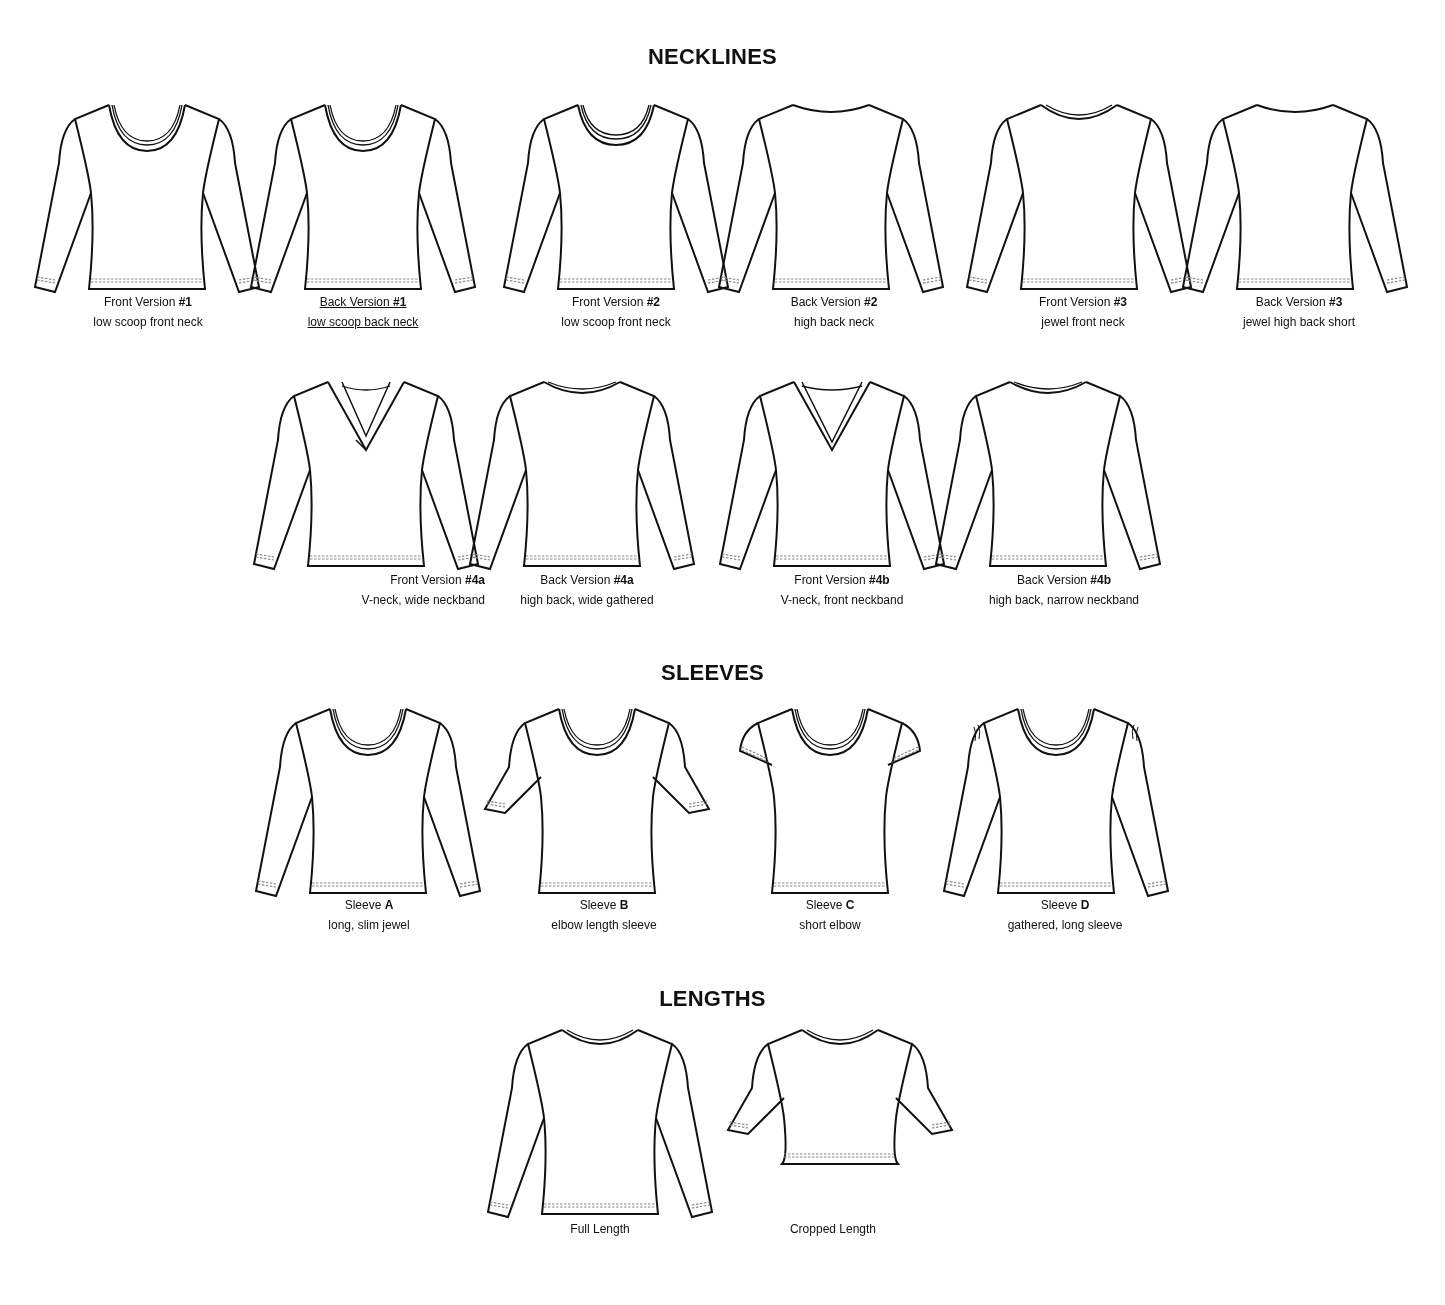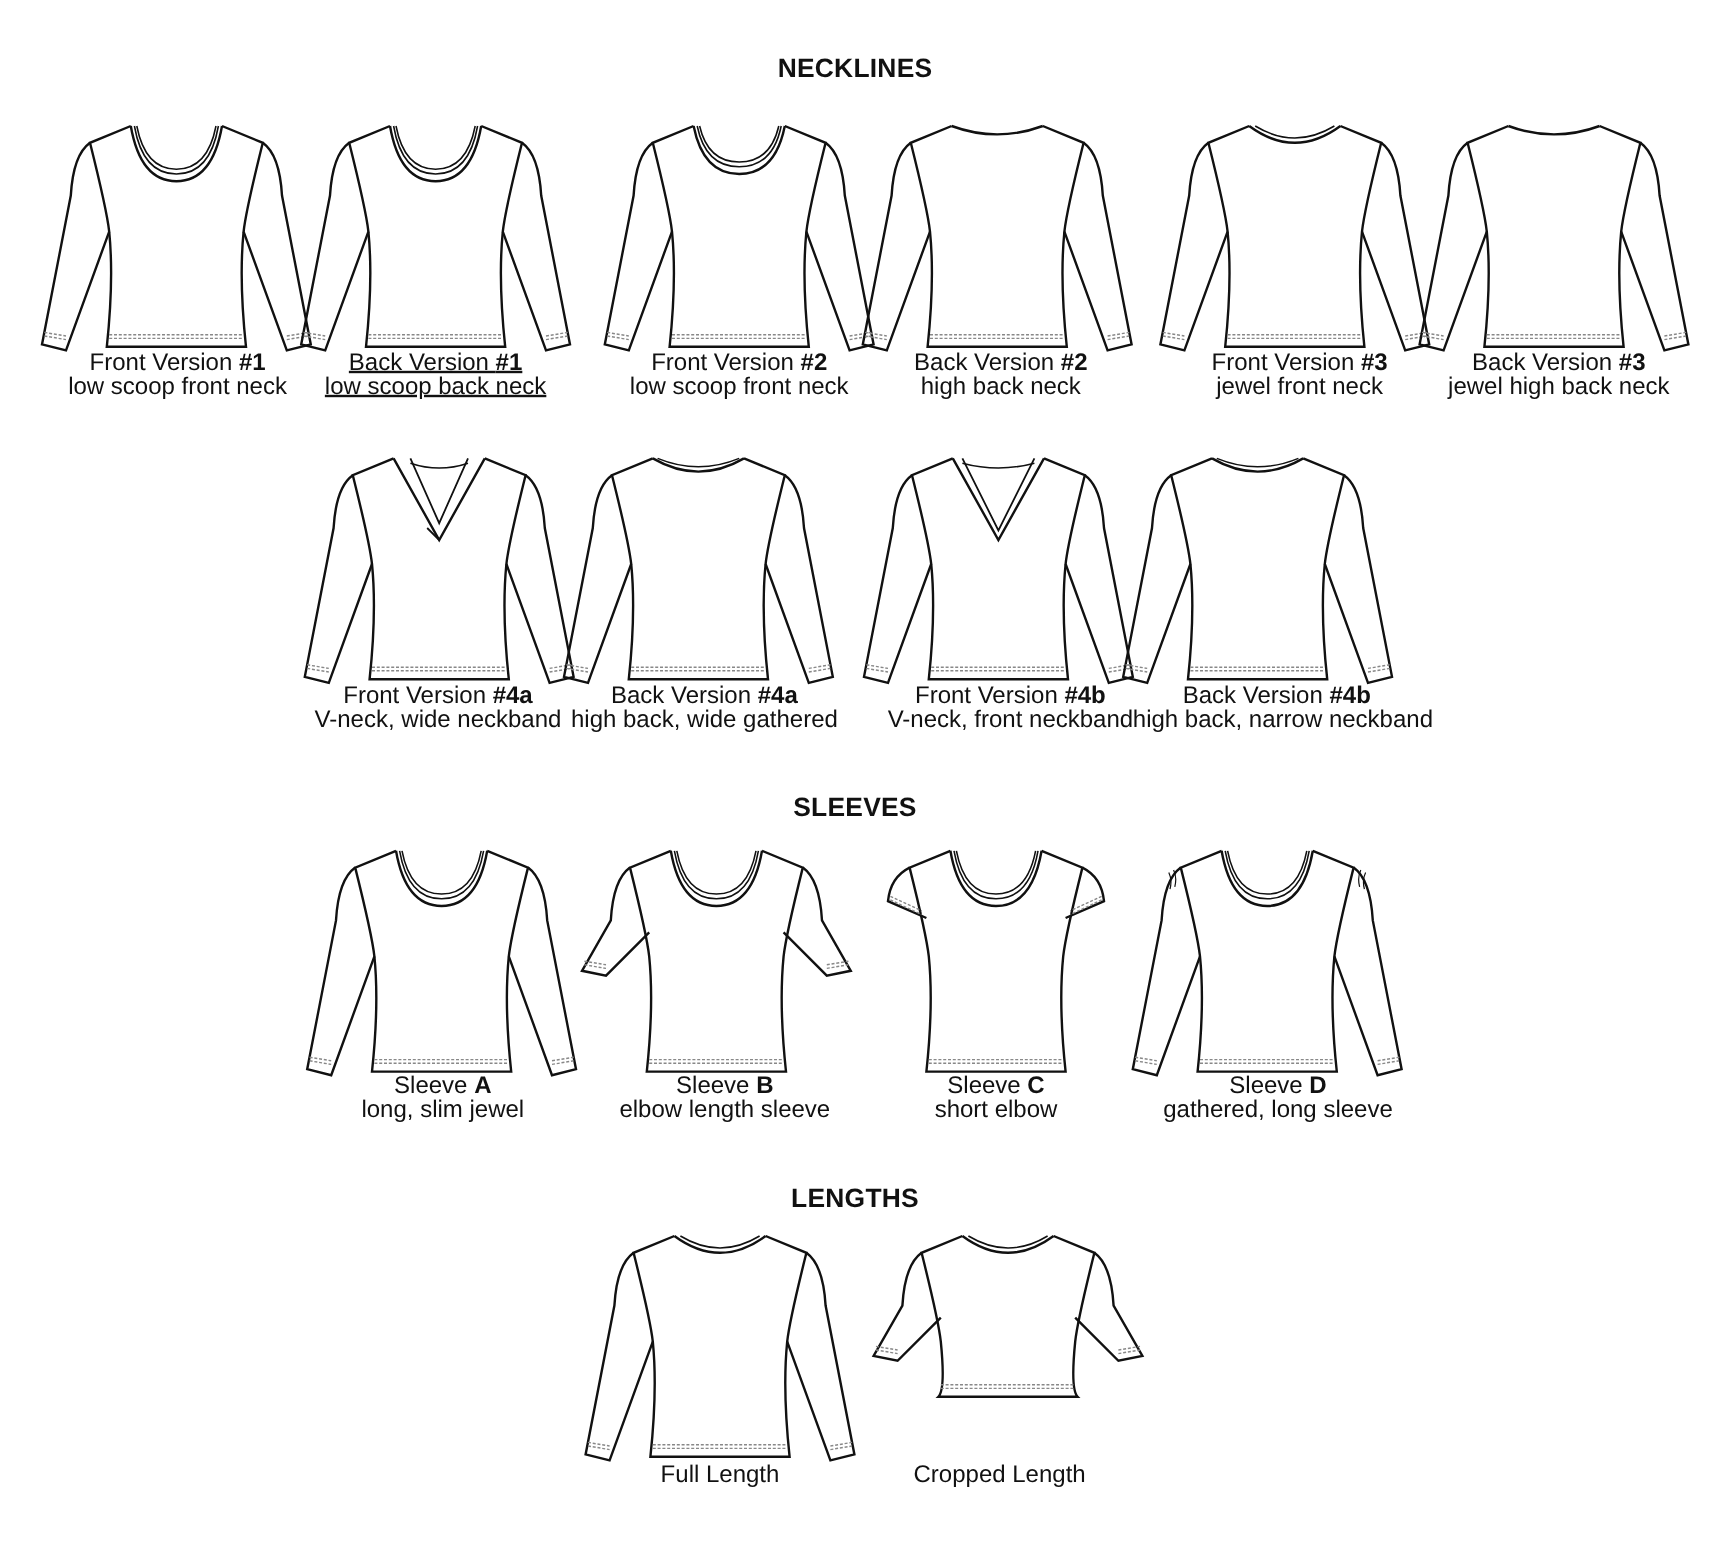--- a/index.html
+++ b/index.html
@@ -2,21 +2,21 @@
 <html><head>
 <meta charset="utf-8">
 <style>
   html, body { margin: 0; padding: 0; background: #ffffff; }
   body { width: 1445px; height: 1305px; position: relative; overflow: hidden;
          font-family: "Liberation Sans", "DejaVu Sans", sans-serif; color: #111; }
   .section-title { position: absolute; left: 0; width: 1425px; text-align: center;
          font-weight: bold; font-size: 22px; letter-spacing: 0.2px; }
   .item { position: absolute; width: 240px; }
   .item svg { display: block; position: absolute; }
-  .caption { position: absolute; width: 240px; text-align: center; font-size: 20px; line-height: 20px; }
+  .caption { position: absolute; width: 240px; text-align: center; font-size: 12px; line-height: 20px; }
   .caption .c1, .caption .c2 { display: block; white-space: nowrap; }
   .caption b { font-weight: bold; }
 </style>
 </head>
 <body>
 
 <div id="root">
     <div class="section-title" style="top: 44px;">NECKLINES</div>
     <div class="section-title" style="top: 660px;">SLEEVES</div>
     <div class="section-title" style="top: 986px;">LENGTHS</div>
@@ -126,40 +126,40 @@
         <path d="M172,16 Q186,26 188,60 L212,184 L192,189 L156,90" fill="none" stroke="#111111" stroke-width="2"></path>
         <line x1="-10" y1="174" x2="8" y2="177" stroke="#888888" stroke-width="1.2" stroke-dasharray="2.5 1.5"></line>
           <line x1="-10" y1="177" x2="8" y2="180" stroke="#888888" stroke-width="1.2" stroke-dasharray="2.5 1.5"></line>
         <line x1="192" y1="177" x2="210" y2="174" stroke="#888888" stroke-width="1.2" stroke-dasharray="2.5 1.5"></line>
           <line x1="192" y1="180" x2="210" y2="177" stroke="#888888" stroke-width="1.2" stroke-dasharray="2.5 1.5"></line>
         <path d="M62,2 Q100,16 138,2" fill="none" stroke="#111111" stroke-width="2"></path>
       </svg>
     </div>
     <div class="caption" style="left: 1179px; top: 292px;">
       <span class="c1"><span>Back Version </span><b>#3</b></span>
-                     <span class="c2">jewel high back neck</span>
+                     <span class="c2">jewel high back short</span>
     </div>
     <div class="item" style="left: 251px; top: 377px;">
       <svg xmlns="http://www.w3.org/2000/svg" width="230" height="205" viewBox="-15 -3 230 205">
         <path d="M62,2 L28,16 Q42,72 44,90 Q48,130 42,186 L158,186 Q152,130 156,90 Q158,72 172,16 L138,2" fill="#fff" stroke="#111111" stroke-width="2"></path>
         <line x1="44" y1="176" x2="156" y2="176" stroke="#888888" stroke-width="1.2" stroke-dasharray="2.5 1.5"></line>
           <line x1="44" y1="179" x2="156" y2="179" stroke="#888888" stroke-width="1.2" stroke-dasharray="2.5 1.5"></line>
         <path d="M28,16 Q14,26 12,60 L-12,184 L8,189 L44,90" fill="none" stroke="#111111" stroke-width="2"></path>
         <path d="M172,16 Q186,26 188,60 L212,184 L192,189 L156,90" fill="none" stroke="#111111" stroke-width="2"></path>
         <line x1="-10" y1="174" x2="8" y2="177" stroke="#888888" stroke-width="1.2" stroke-dasharray="2.5 1.5"></line>
           <line x1="-10" y1="177" x2="8" y2="180" stroke="#888888" stroke-width="1.2" stroke-dasharray="2.5 1.5"></line>
         <line x1="192" y1="177" x2="210" y2="174" stroke="#888888" stroke-width="1.2" stroke-dasharray="2.5 1.5"></line>
           <line x1="192" y1="180" x2="210" y2="177" stroke="#888888" stroke-width="1.2" stroke-dasharray="2.5 1.5"></line>
         <path d="M62,2 L100,70 L138,2" fill="none" stroke="#111111" stroke-width="2"></path>
         <path d="M76,2 L100,56 L124,2" fill="none" stroke="#111111" stroke-width="1.5"></path>
         <path d="M76,6 Q100,14 124,6" fill="none" stroke="#111111" stroke-width="1.3"></path>
         <line x1="90" y1="60" x2="100" y2="70" stroke="#111111" stroke-width="1.5"></line>
       </svg>
     </div>
-    <div class="caption" style="left: 245px; top: 570px;">
+    <div class="caption" style="left: 245px; top: 570px; text-align: right;">
       <span class="c1"><span>Front Version </span><b>#4a</b></span>
                      <span class="c2">V-neck, wide neckband</span>
     </div>
     <div class="item" style="left: 467px; top: 377px;">
       <svg xmlns="http://www.w3.org/2000/svg" width="230" height="205" viewBox="-15 -3 230 205">
         <path d="M62,2 L28,16 Q42,72 44,90 Q48,130 42,186 L158,186 Q152,130 156,90 Q158,72 172,16 L138,2" fill="#fff" stroke="#111111" stroke-width="2"></path>
         <line x1="44" y1="176" x2="156" y2="176" stroke="#888888" stroke-width="1.2" stroke-dasharray="2.5 1.5"></line>
           <line x1="44" y1="179" x2="156" y2="179" stroke="#888888" stroke-width="1.2" stroke-dasharray="2.5 1.5"></line>
         <path d="M28,16 Q14,26 12,60 L-12,184 L8,189 L44,90" fill="none" stroke="#111111" stroke-width="2"></path>
         <path d="M172,16 Q186,26 188,60 L212,184 L192,189 L156,90" fill="none" stroke="#111111" stroke-width="2"></path>

